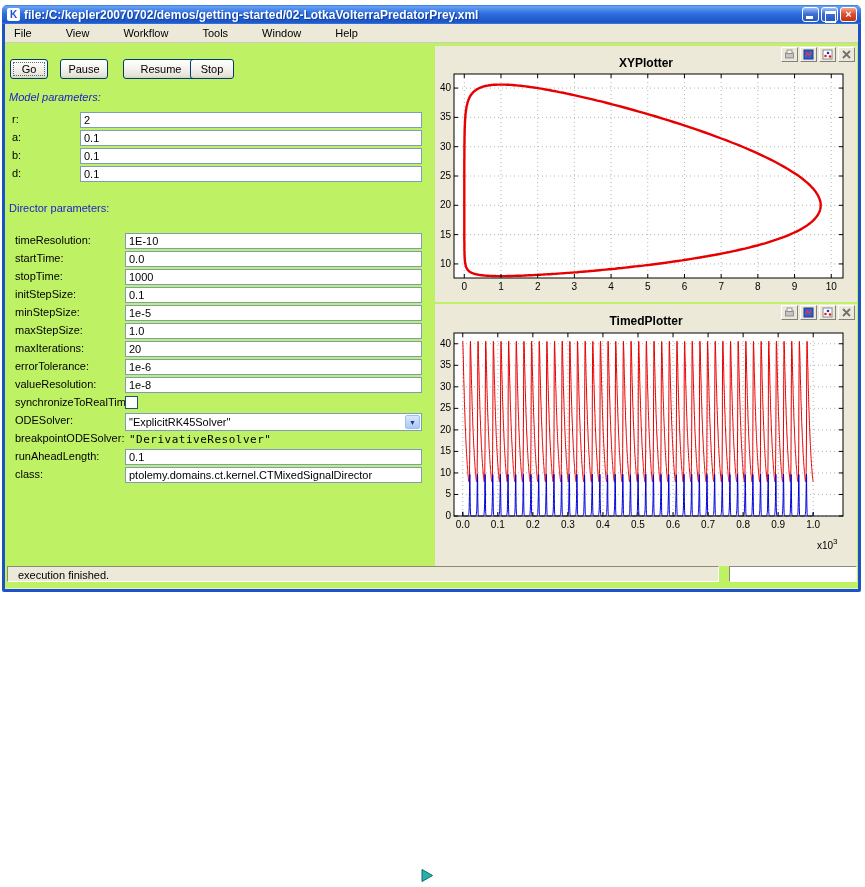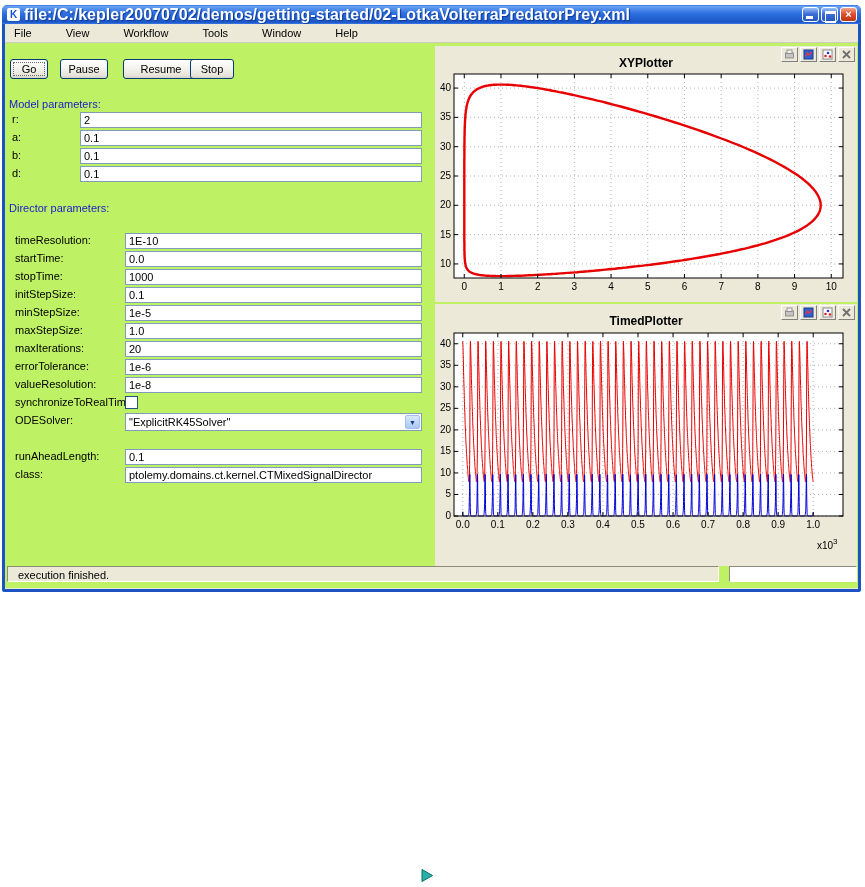--- a/index.html
+++ b/index.html
@@ -6,21 +6,21 @@
   html,body { width:865px; height:887px; background:#ffffff; font-family:"Liberation Sans",sans-serif; position:relative; overflow:hidden; }
 
   
   .window { position:absolute; left:2px; top:5px; width:859px; height:587px;
             background:#1b54c2; border-radius:6px 6px 2px 2px; padding:0 3px 3px; }
   .titlebar { height:19px; margin:0 -3px; border-radius:5px 5px 0 0; display:flex; align-items:center;
               background:linear-gradient(180deg,#2b71e4 0%,#67a1f2 7%,#2e6fe0 45%,#1c55c4 90%,#3a78e8 100%);
               padding:0 3px; }
   .app-icon { width:13px; height:13px; background:#ffffff; border-radius:2px; color:#1a4fd0;
               font-size:10px; font-weight:bold; text-align:center; line-height:13px; margin:0 4px 0 2px; flex:0 0 auto; }
-  .title-text { color:#ffffff; font-size:16px; font-weight:bold; text-shadow:1px 1px 1px #0a3a9a;
+  .title-text { color:#ffffff; font-size:12px; font-weight:bold; text-shadow:1px 1px 1px #0a3a9a;
                 white-space:nowrap; overflow:hidden; flex:1; }
   .win-btns { display:flex; gap:2px; margin-right:1px; }
   .win-btn { width:17px; height:15px; border:1px solid #ffffff; border-radius:3px; position:relative; cursor:pointer; }
   .win-btn.minb, .win-btn.maxb { background:linear-gradient(180deg,#9cc2f8,#3d6fd8 45%,#2858bc); }
   .win-btn.minb::after { content:''; position:absolute; left:3px; bottom:2px; width:7px; height:3px; background:#fff; }
   .win-btn.maxb::after { content:''; position:absolute; left:3px; top:3px; width:9px; height:8px;
                          border:1px solid #fff; border-top-width:3px; }
   .win-btn.closeb { background:linear-gradient(180deg,#f0a890,#e25030 45%,#b93413); color:#fff; font-size:11px;
                     font-weight:bold; text-align:center; line-height:13px; }
 
@@ -95,21 +95,21 @@
       <span class="menu-item">Window</span>
       <span class="menu-item">Help</span>
     </div>
     <div class="content">
 
       <button class="xp-btn focused" style="left:5px;width:38px;">Go</button>
       <button class="xp-btn" style="left:55px;width:48px;">Pause</button>
       <button class="xp-btn" style="left:118px;width:76px;">Resume</button>
       <button class="xp-btn" style="left:185px;width:44px;">Stop</button>
 
-      <div class="section-label" style="top:55px;">Model parameters:</div>
+      <div class="section-label" style="top:48px;font-style:italic;">Model parameters:</div>
 
       <div class="row" style="top:69px;">
         <span class="plabel mlabel">r:</span>
         <input class="pfield mfield" value="2" style="">
       </div>
       <div class="row" style="top:87px;">
         <span class="plabel mlabel">a:</span>
         <input class="pfield mfield" value="0.1" style="">
       </div>
       <div class="row" style="top:105px;">
@@ -162,20 +162,24 @@
       <div class="row" style="top:352px;">
         <span class="plabel dlabel">synchronizeToRealTime:</span>
         <span class="checkbox"></span>
       </div>
       <div class="row" style="top:370px;">
         <span class="plabel dlabel">ODESolver:</span>
         <div class="combo">
           <span class="combo-text">"ExplicitRK45Solver"</span>
           <span class="combo-arrow">▼</span>
         </div>
+      </div>
+      <div class="row" style="top:388px;">
+        <span class="plabel dlabel">breakpointODESolver:</span>
+        <span class="mono-value">"DerivativeResolver"</span>
       </div>
       <div class="row" style="top:406px;">
         <span class="plabel dlabel">runAheadLength:</span>
         <input class="pfield dfield" value="0.1" style="">
       </div>
       <div class="row" style="top:424px;">
         <span class="plabel dlabel">class:</span>
         <input class="pfield dfield" value="ptolemy.domains.ct.kernel.CTMixedSignalDirector" style="">
       </div>
 

